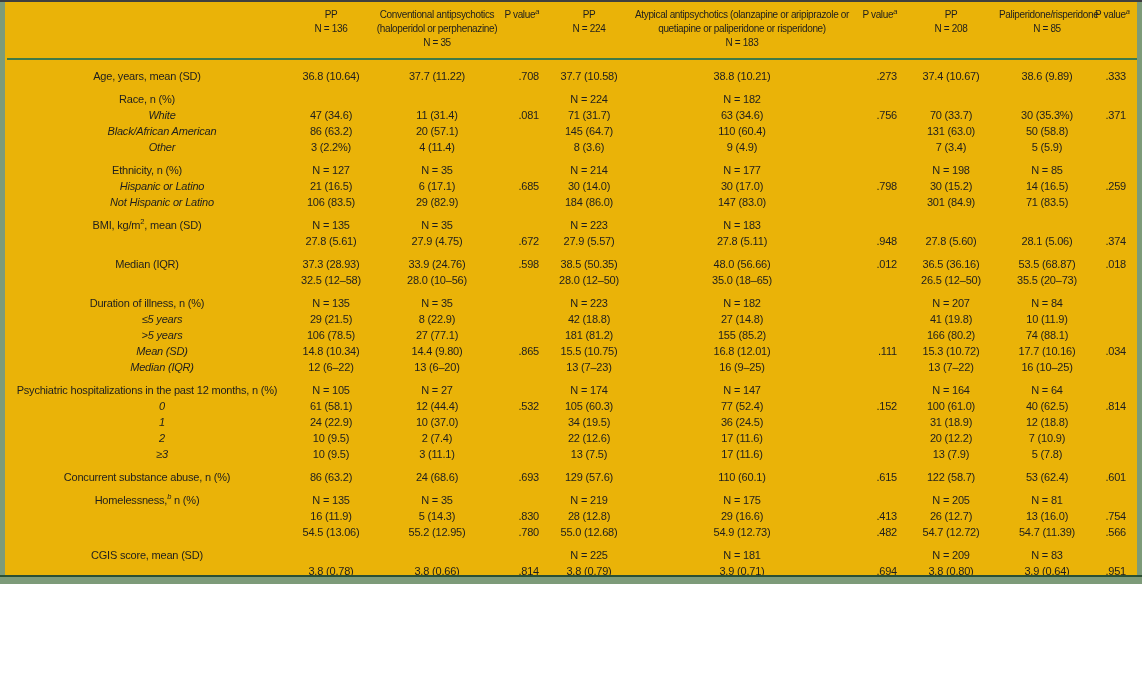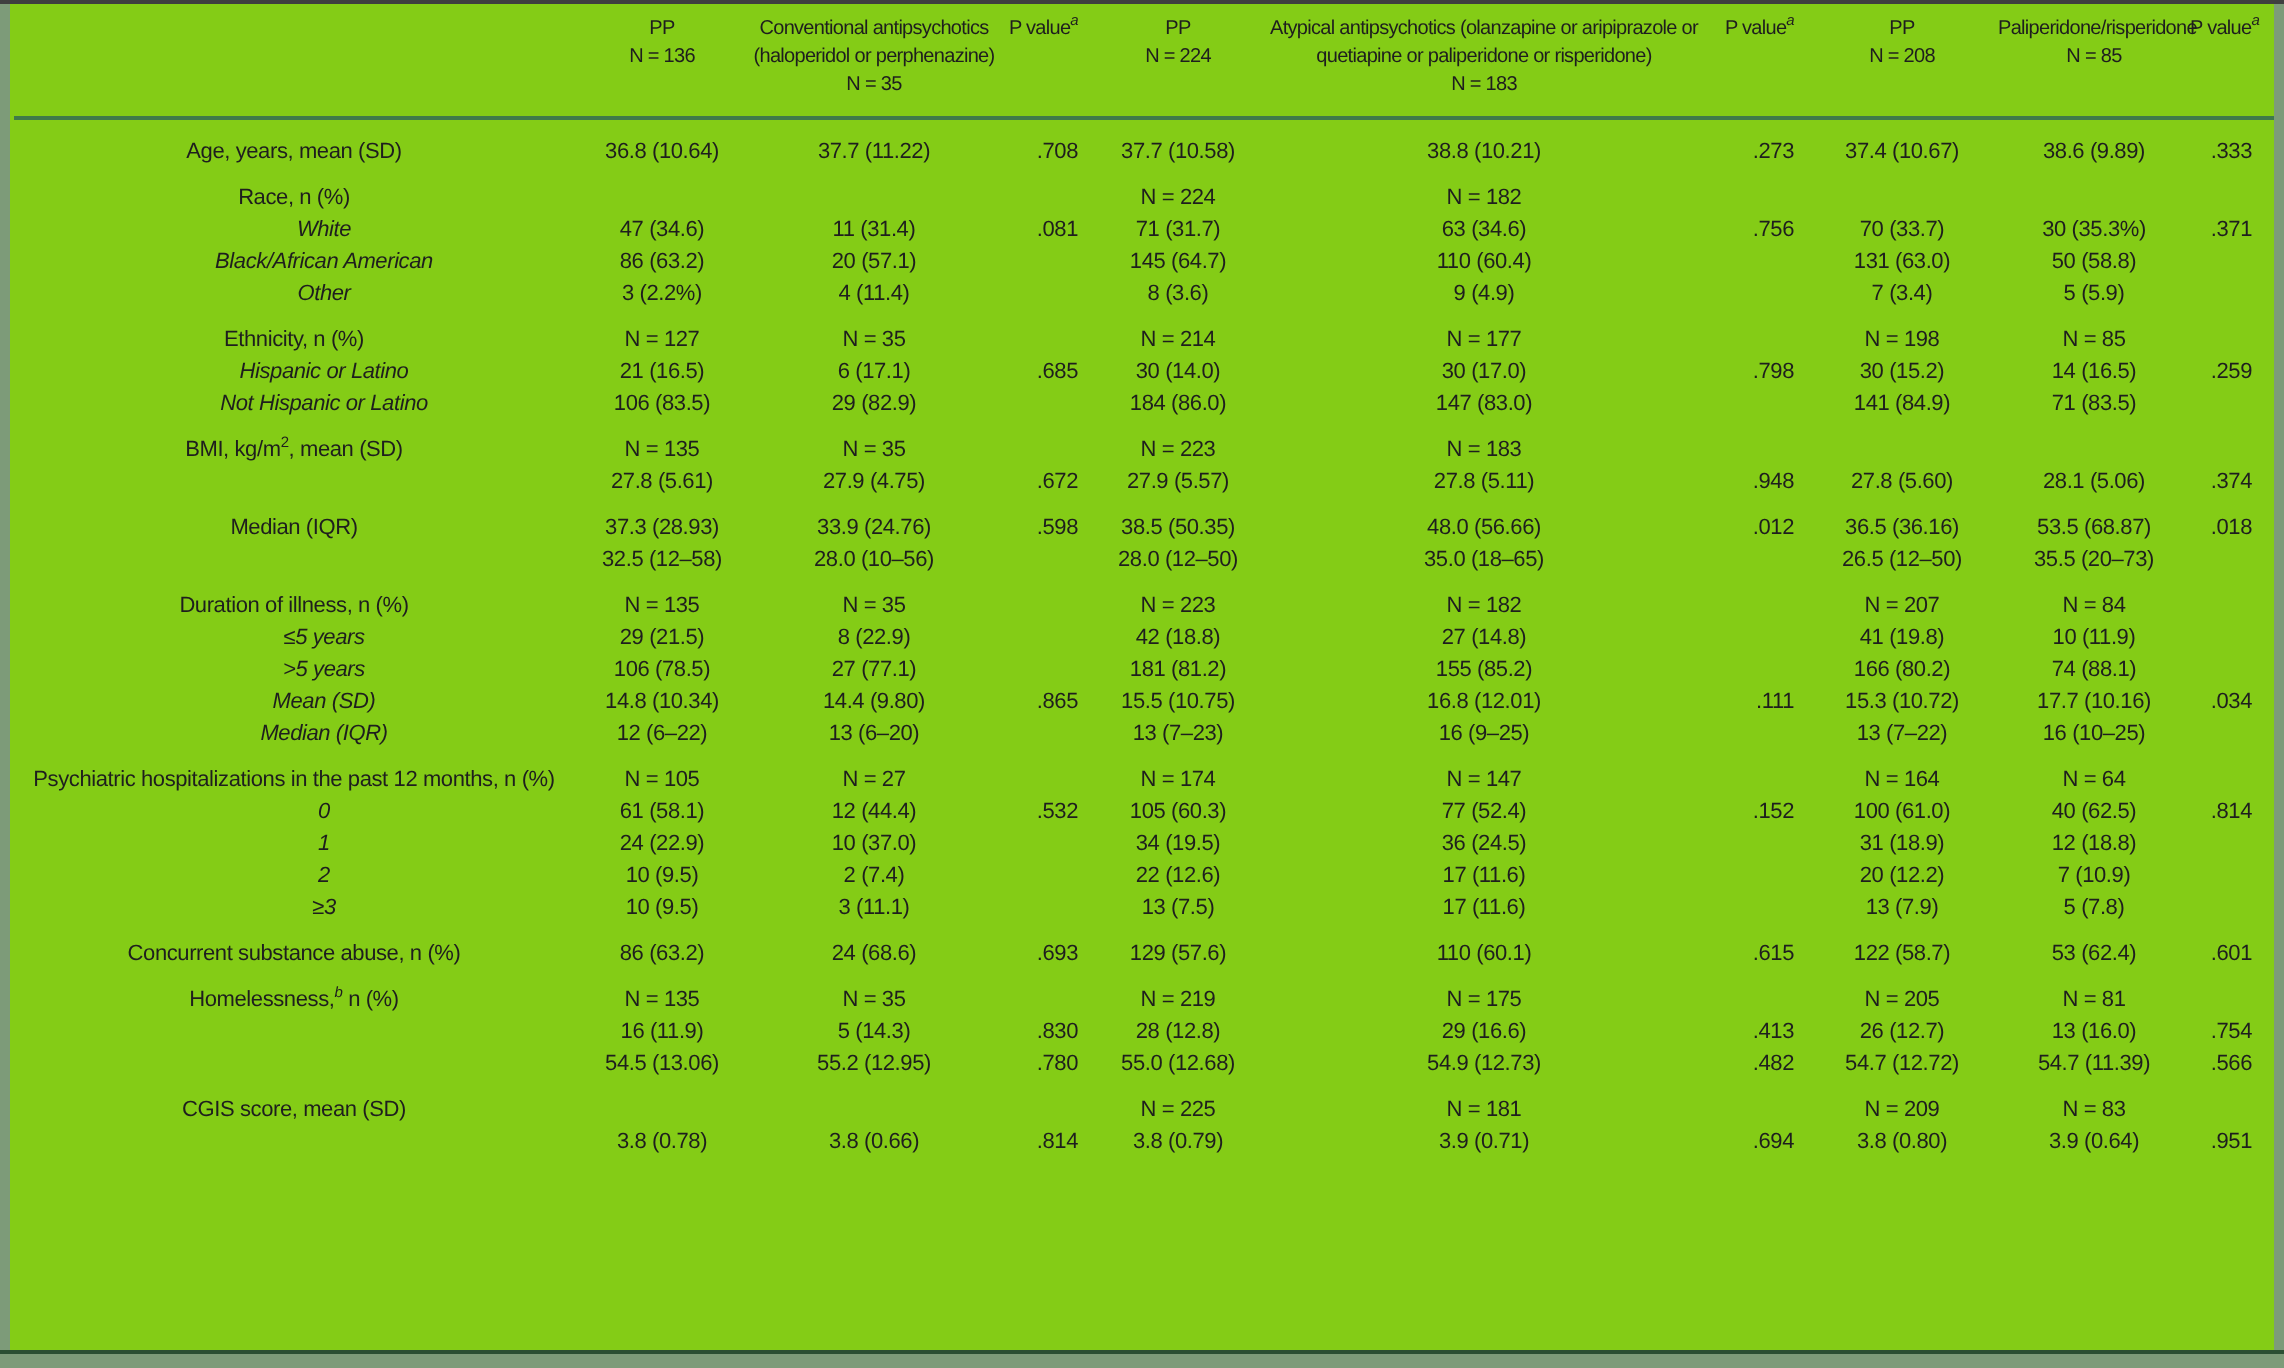--- a/index.html
+++ b/index.html
@@ -9,21 +9,21 @@
     --toprule:#3f3f3f;
     --text:#1e1e1e;
   }
   *{margin:0;padding:0;box-sizing:border-box;}
   html,body{background:#fff;}
   body{
     width:1142px;height:684px;
     font-family:"Liberation Sans", sans-serif;
     color:var(--text);
   }
-  .page{position:relative;width:1142px;height:684px;overflow:hidden;background:#84cc16;}
+  .page{position:relative;width:1142px;height:584px;overflow:hidden;background:#eab308;}
   .edge{position:absolute;top:0;bottom:0;width:5px;background:var(--accent);z-index:2;}
   .edge.left{left:0;}
   .edge.right{right:0;}
   .top-rule{position:absolute;top:0;left:0;right:0;height:2px;background:var(--toprule);z-index:3;}
   .bottom-rule{position:absolute;bottom:7px;left:0;right:0;height:2px;background:var(--darkrule);z-index:3;}
   .bottom-bar{position:absolute;bottom:0;left:0;right:0;height:7px;background:var(--accent);z-index:2;}
 
   table{border-collapse:collapse;table-layout:fixed;width:1132px;margin:3px 0 0 7px;}
   th{
     font-weight:normal;font-size:10px;line-height:14px;letter-spacing:-0.35px;
@@ -191,21 +191,21 @@
           <td class="col-right c-pvalue3">.259</td>
         </tr>
         <tr class="row-sub">
           <td class="label col-left c-label">Not Hispanic or Latino</td>
           <td class="col-center c-pp1">106 (83.5)</td>
           <td class="col-center c-conventional">29 (82.9)</td>
           <td class="col-right c-pvalue1"></td>
           <td class="col-center c-pp2">184 (86.0)</td>
           <td class="col-center c-atypical">147 (83.0)</td>
           <td class="col-right c-pvalue2"></td>
-          <td class="col-center c-pp3">141 (84.9)</td>
+          <td class="col-center c-pp3">301 (84.9)</td>
           <td class="col-center c-paliperidone">71 (83.5)</td>
           <td class="col-right c-pvalue3"></td>
         </tr>
         <tr class="row-group">
           <td class="label col-left c-label">BMI, kg/m<sup>2</sup>, mean (SD)</td>
           <td class="col-center c-pp1">N = 135</td>
           <td class="col-center c-conventional">N = 35</td>
           <td class="col-right c-pvalue1"></td>
           <td class="col-center c-pp2">N = 223</td>
           <td class="col-center c-atypical">N = 183</td>

